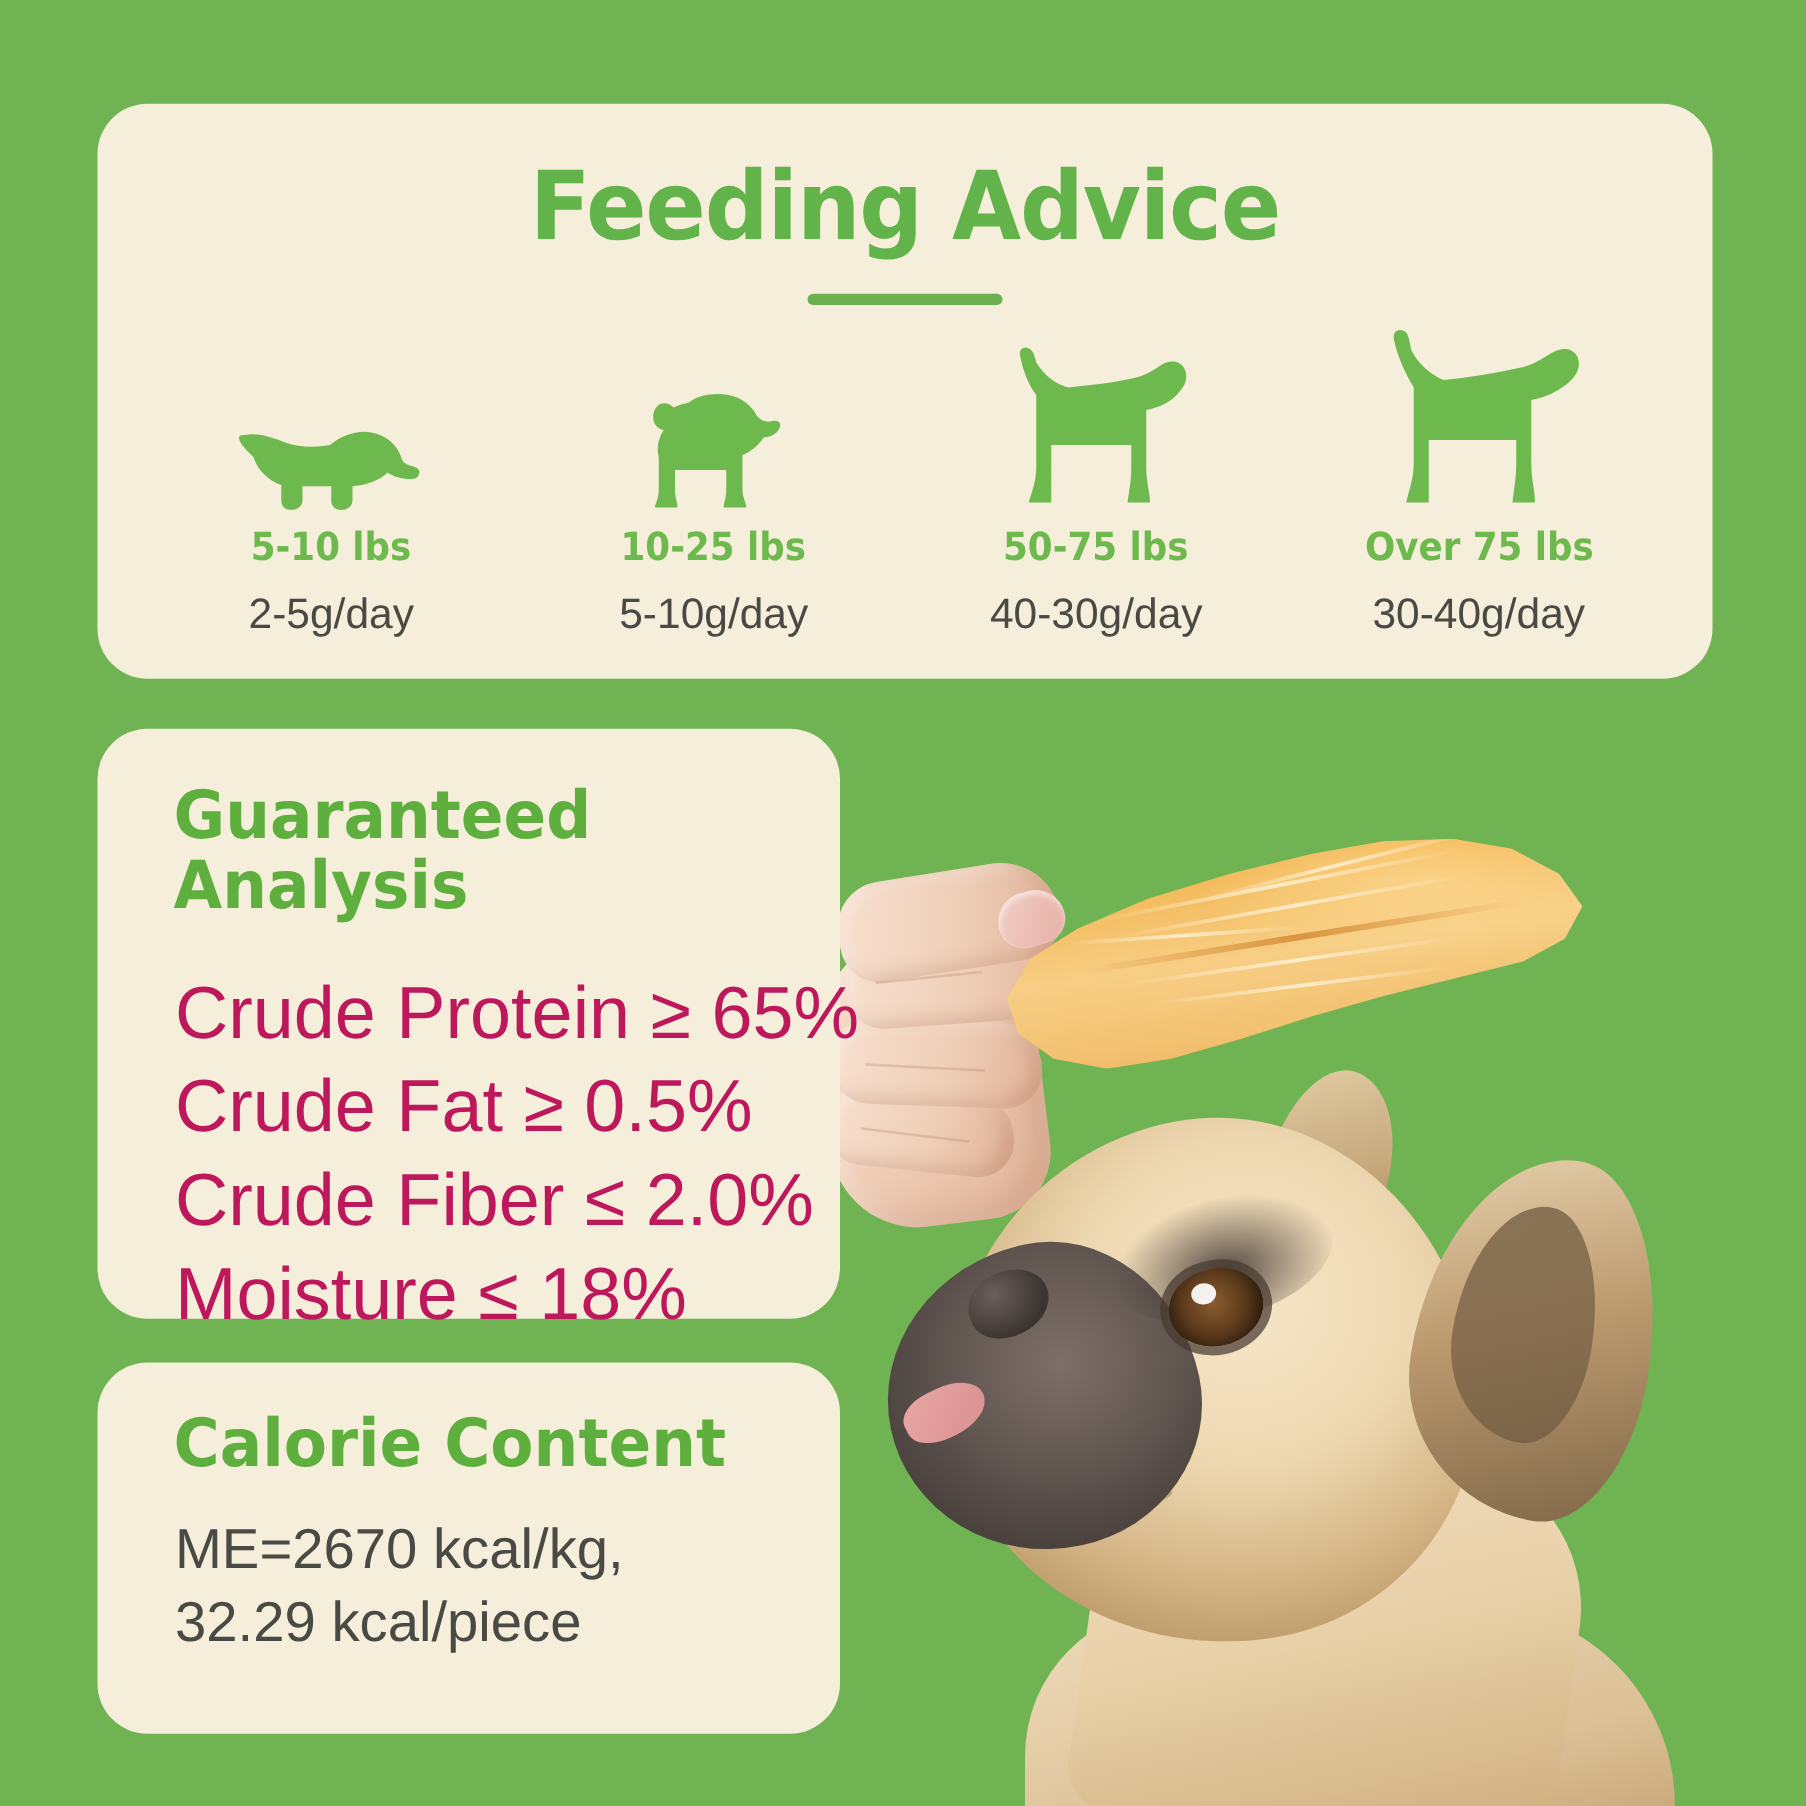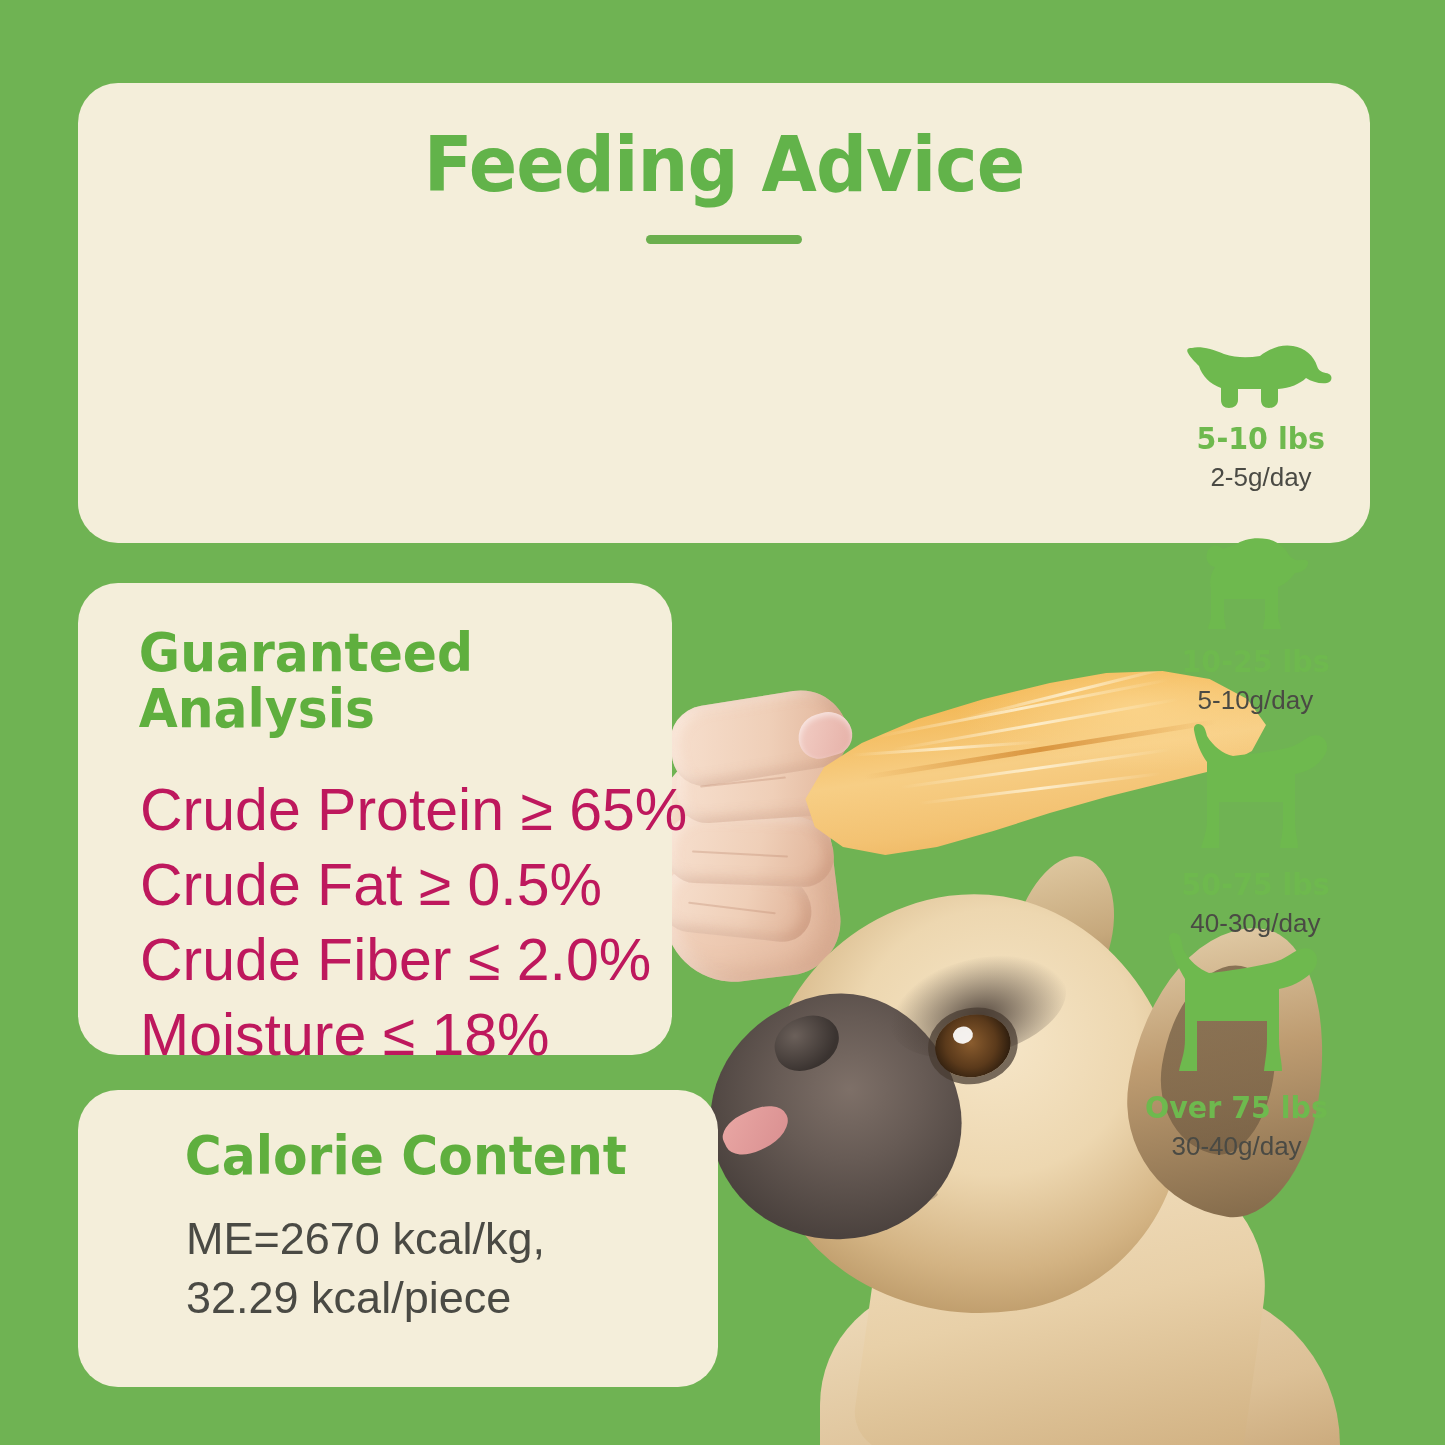--- a/index.html
+++ b/index.html
@@ -267,21 +267,20 @@
     left: 78px;
     top: 583px;
     width: 594px;
     height: 472px;
   }
   #card-calorie {
     left: 78px;
     top: 1090px;
     width: 594px;
     height: 297px;
-    padding-left: 46px;
   }
 
   
   .feeding-title {
     text-align: center;
     color: #62B34A;
     font-family: "DejaVu Sans", sans-serif;
     font-weight: bold;
     font-size: 76px;
     letter-spacing: -1px;
@@ -292,23 +291,21 @@
   .divider {
     width: 156px;
     height: 9px;
     background: #6BAF4E;
     border-radius: 6px;
     margin: 32px auto 0;
   }
   .dog-row {
     display: flex;
     justify-content: space-between;
-    align-items: flex-end;
     padding: 26px 34px 0 34px;
-    flex-direction: column;
   }
   .dog-col {
     flex: 1;
     display: flex;
     flex-direction: column;
     align-items: center;
   }
   .dog-svg-wrap {
     height: 140px;
     display: flex;
@@ -320,22 +317,22 @@
     font-family: "DejaVu Sans", sans-serif;
     font-weight: bold;
     font-size: 31px;
     margin-top: 10px;
     transform: scaleX(0.92);
     white-space: nowrap;
   }
   .dose {
     color: #4A4A44;
     font-family: "Liberation Sans", sans-serif;
-    font-size: 26px;
-    margin-top: 6px;
+    font-size: 34px;
+    margin-top: 16px;
     white-space: nowrap;
   }
 
   
   .section-title {
     color: #5FAF3E;
     font-family: "DejaVu Sans", sans-serif;
     font-weight: bold;
     font-size: 53px;
     line-height: 1.06;

